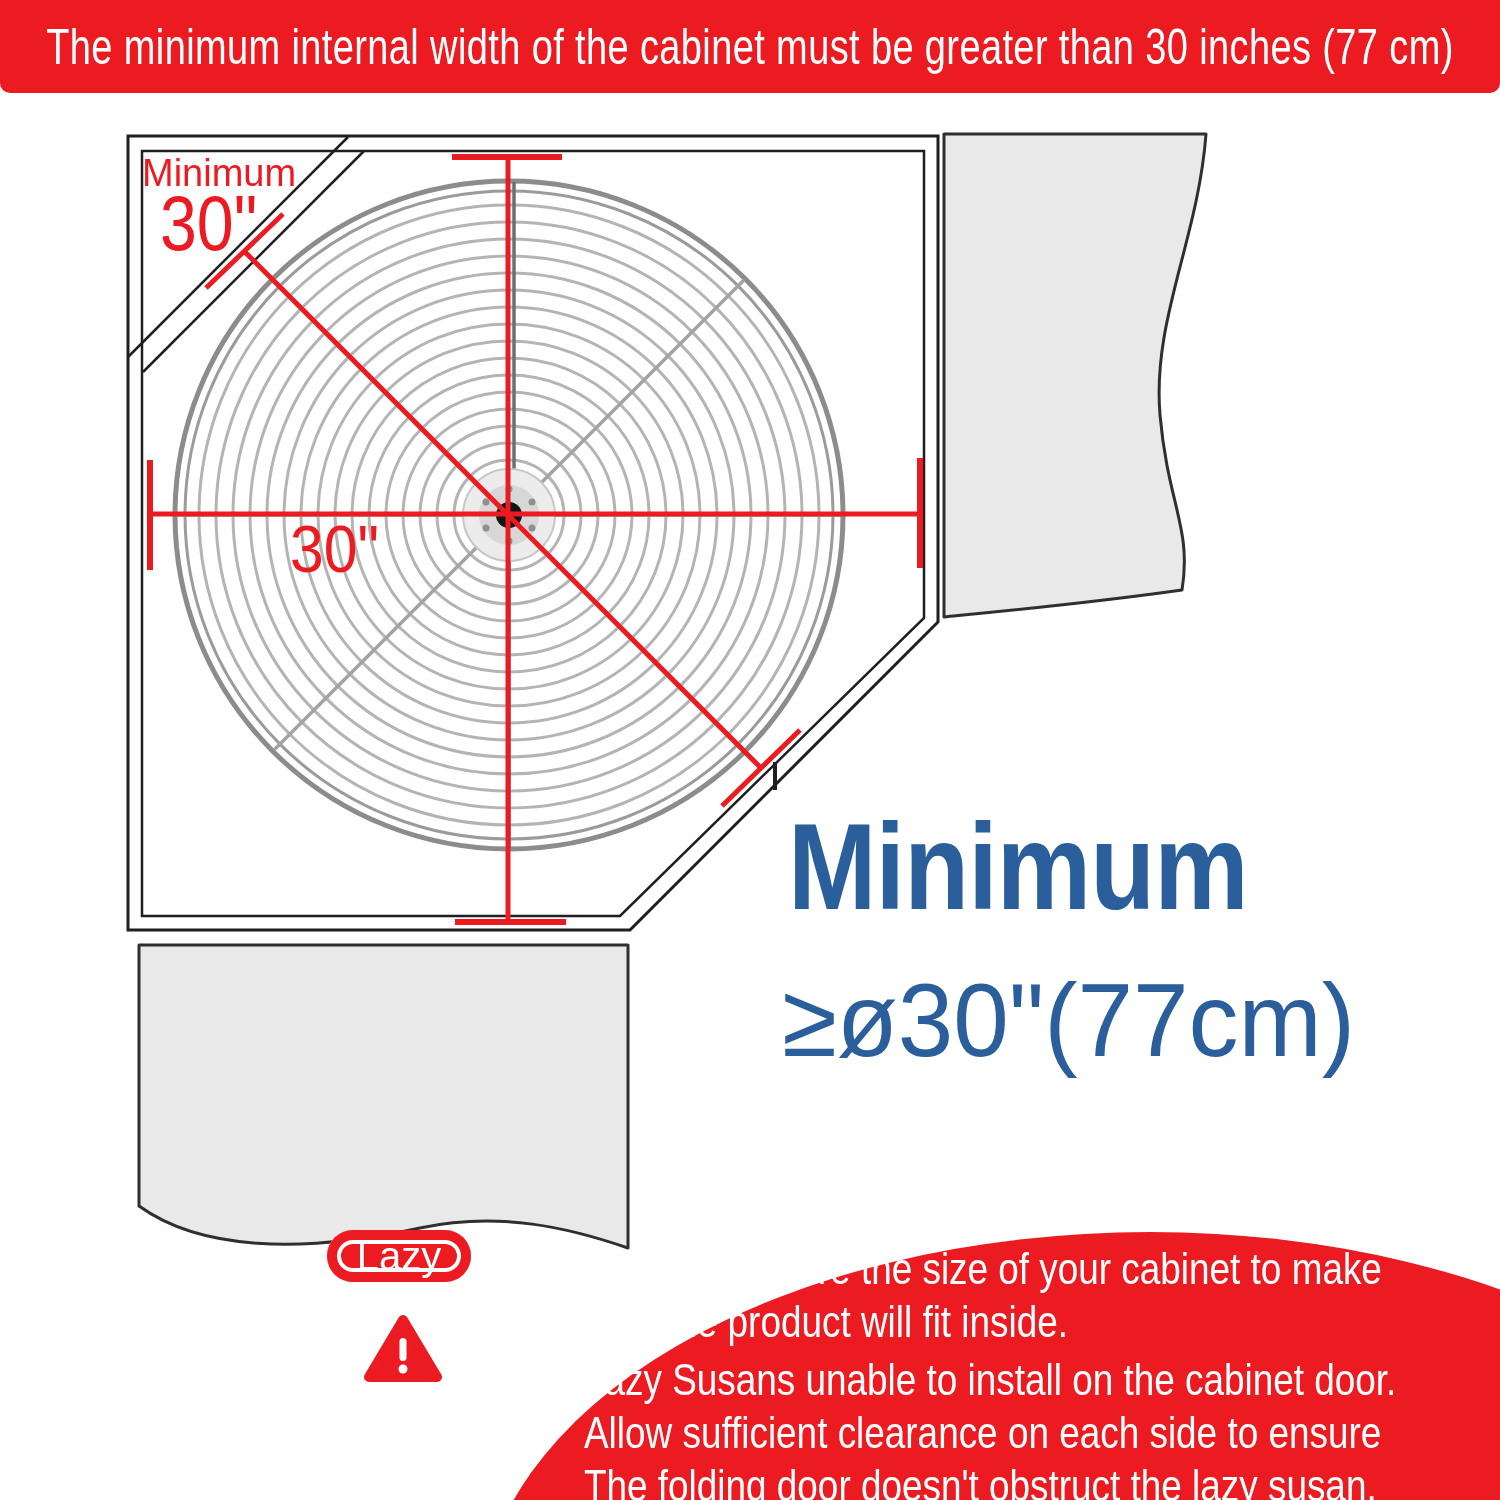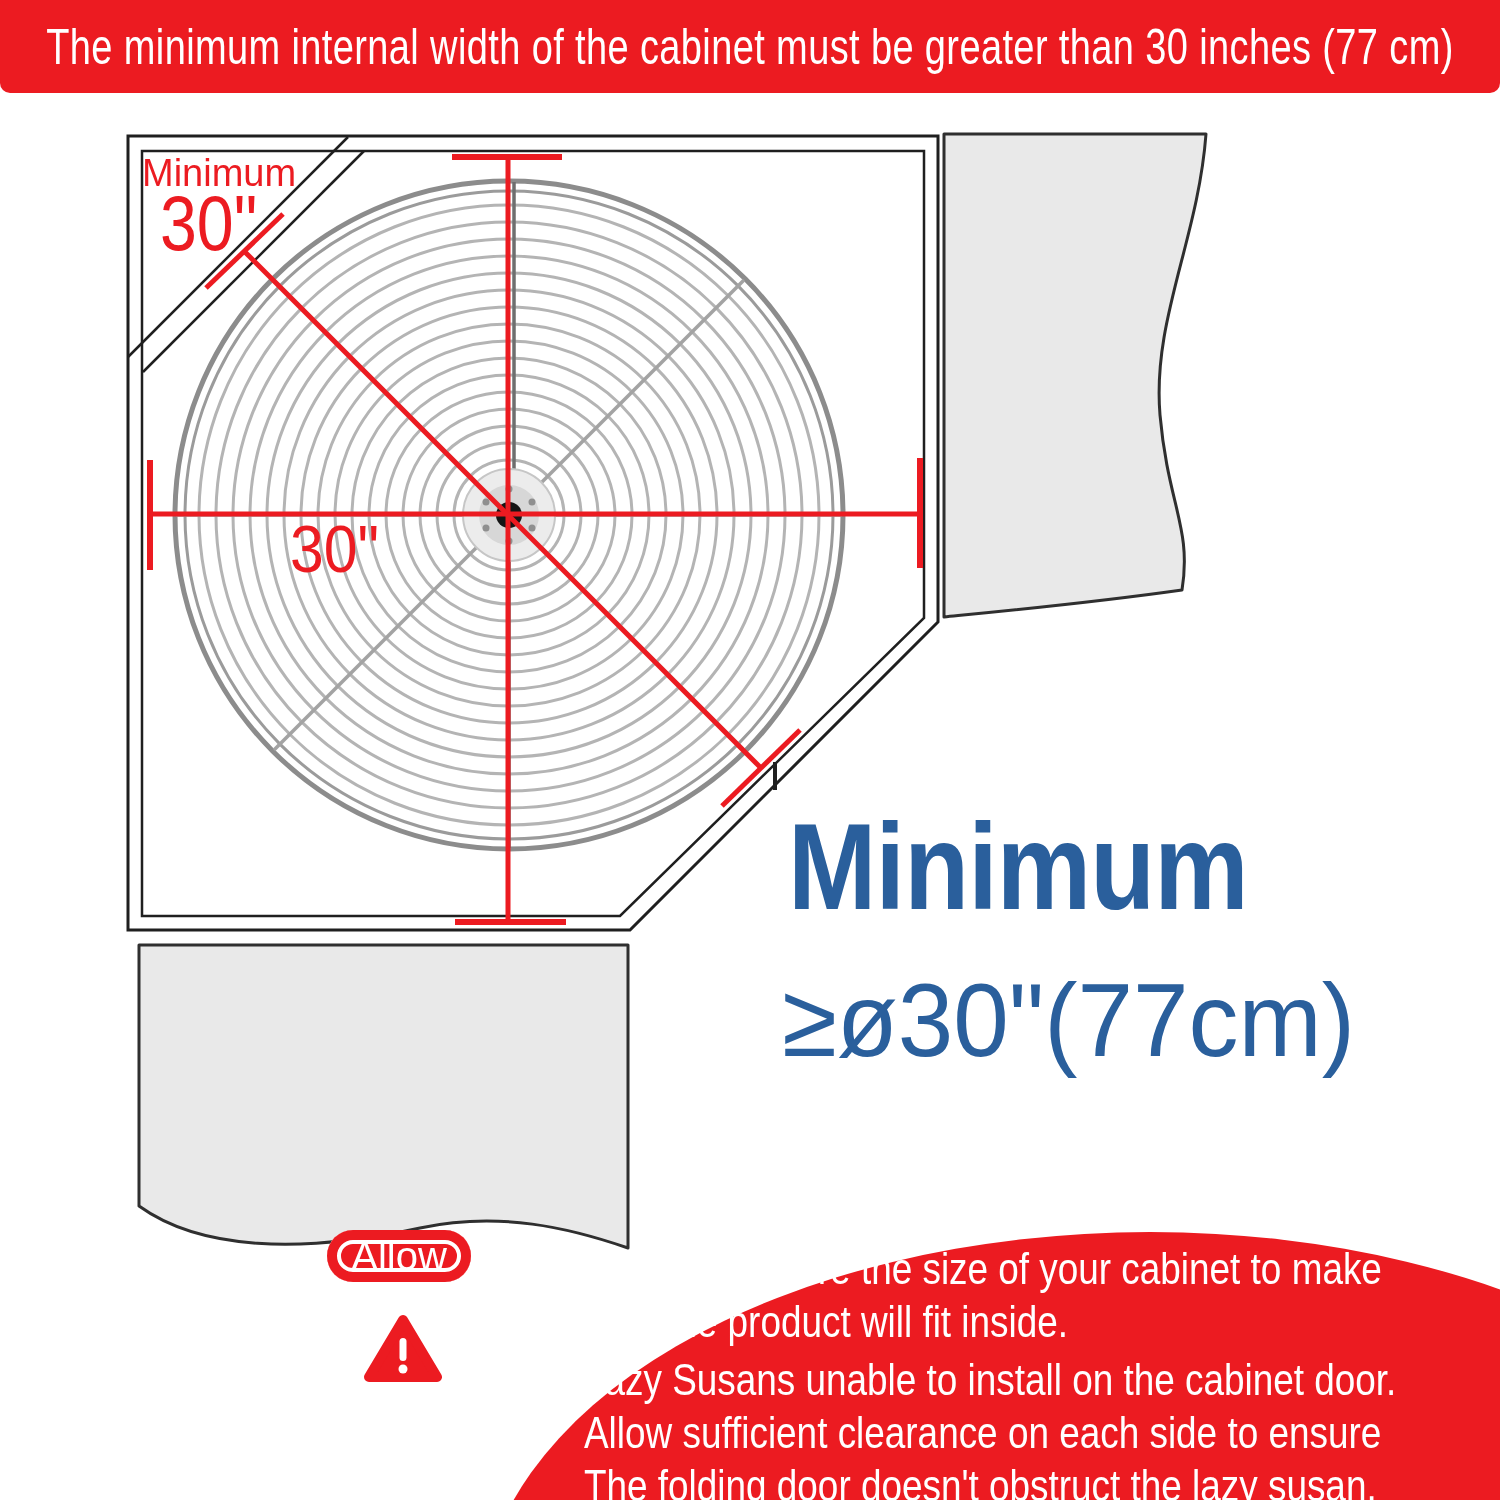--- a/index.html
+++ b/index.html
@@ -152,21 +152,21 @@
   </svg>
 
   <div class="lbl lbl-min-word">Minimum</div>
   <div class="lbl lbl-min-val">30"</div>
   <div class="lbl lbl-center-val">30"</div>
 
   <div class="blue-title">Minimum</div>
   <div class="blue-value">≥ø30"(77cm)</div>
 
   <div class="note-pill">
-    <span>Allow</span>
+    <span>Lazy</span>
   </div>
 
   <svg class="warn-tri" width="80" height="72" viewBox="0 0 80 72">
     <polygon points="40,7 74,64 6,64" fill="#ec1b21" stroke="#ec1b21" stroke-width="10" stroke-linejoin="round"></polygon>
     <rect x="36.5" y="25" width="7" height="23" rx="3.5" fill="#fff"></rect>
     <circle cx="40" cy="56" r="4.5" fill="#fff"></circle>
   </svg>
 
   <div class="note-blob"></div>
 

